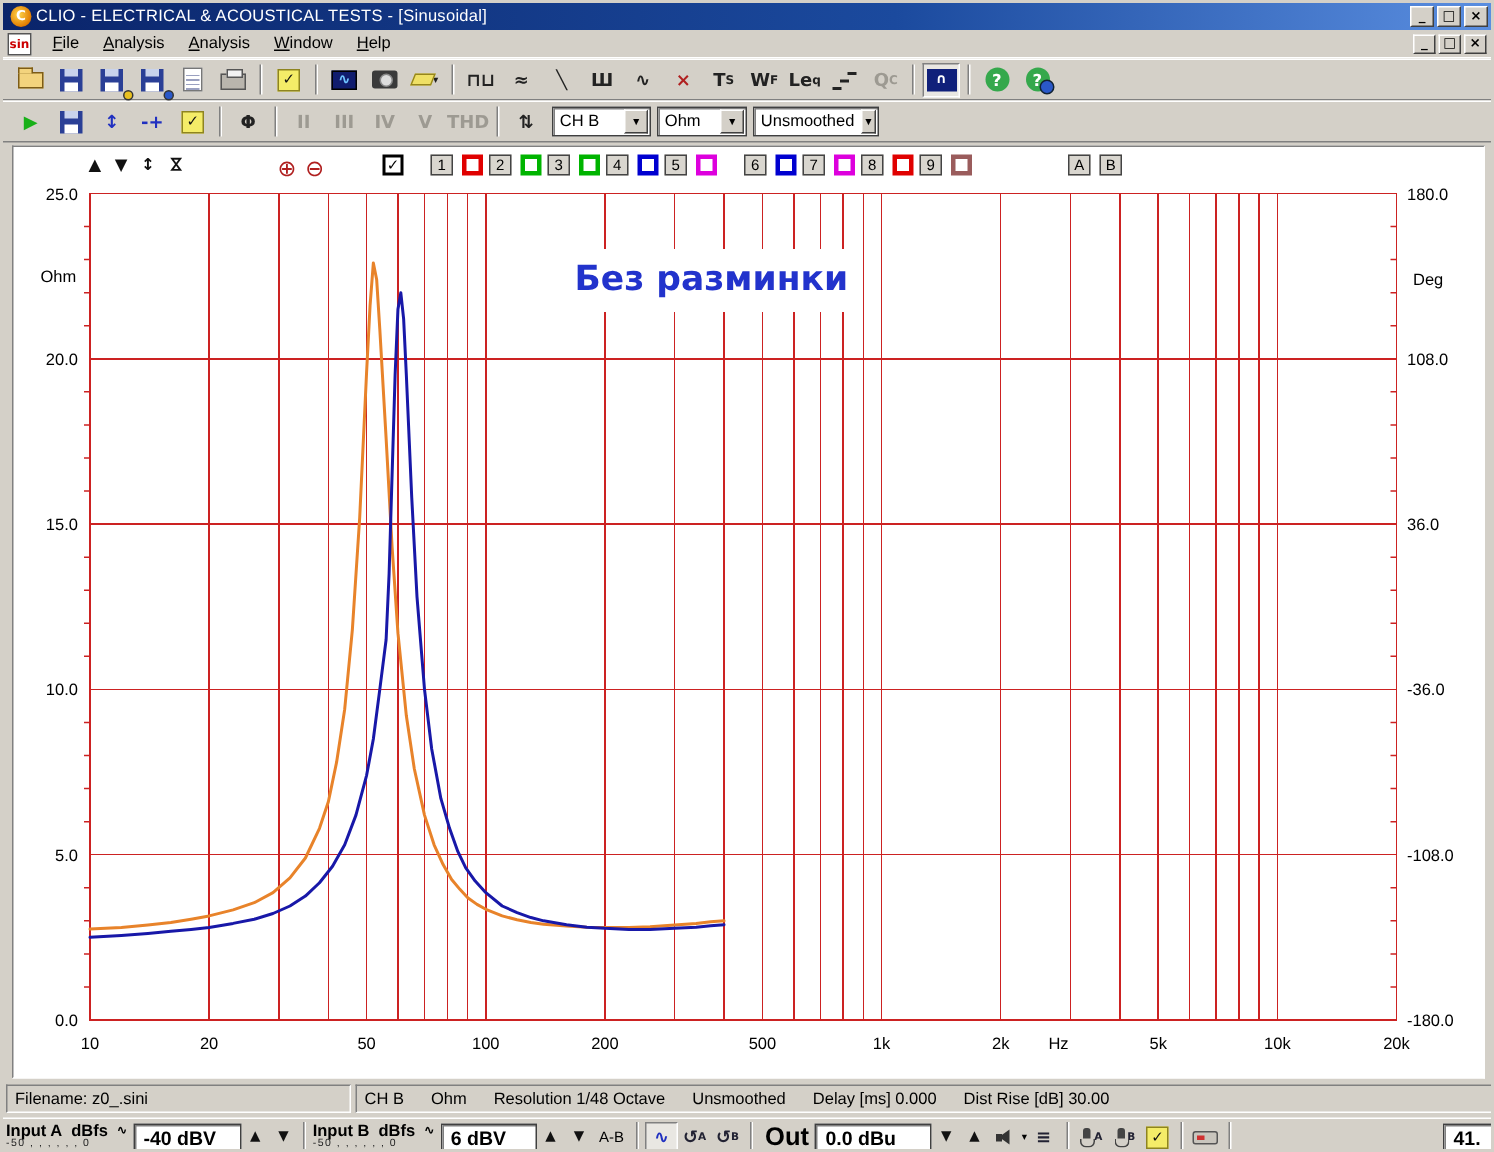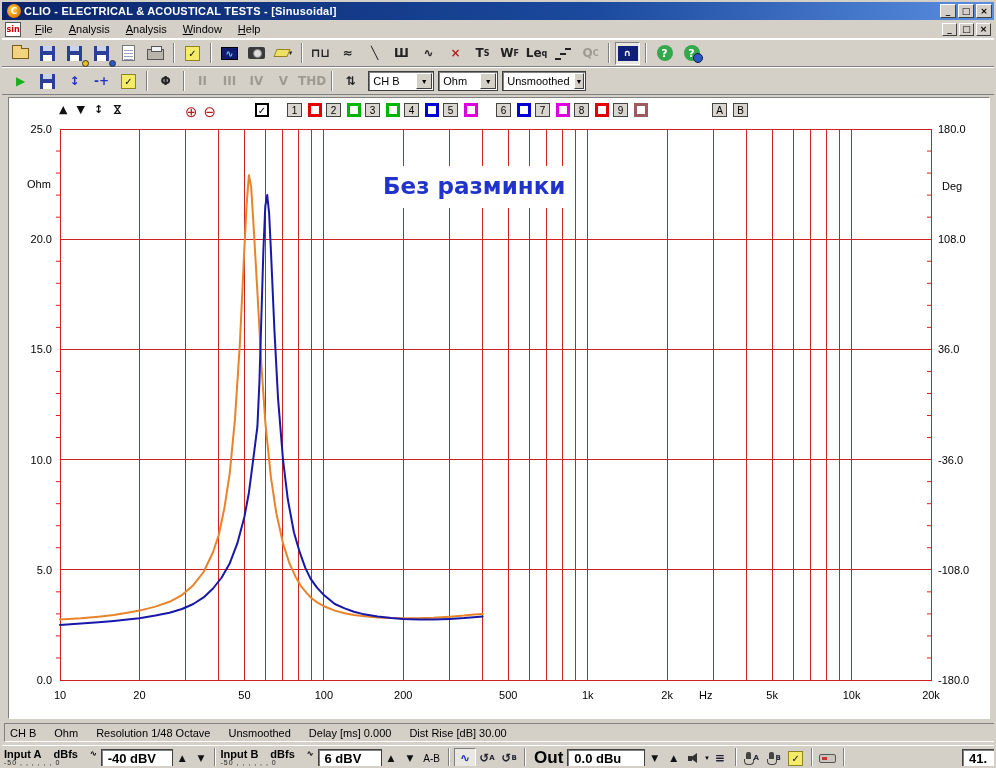--- a/index.html
+++ b/index.html
@@ -1,21 +1,21 @@
 <!DOCTYPE html>
 <html><head>
 <meta charset="utf-8">
 <style>
   *{margin:0;padding:0;box-sizing:border-box;}
   html,body{width:996px;height:768px;overflow:hidden;}
   body{background:#d4d0c8;font-family:"Liberation Sans",sans-serif;font-size:11px;color:#000;position:relative;border:2px solid #d4d0c8;}
   
   .titlebar{position:absolute;top:0;left:0;right:0;height:18px;background:linear-gradient(90deg,#0a246a 0%,#1b4a9e 60%,#5a8ee0 100%);display:flex;align-items:center;padding:0 2px;color:#fff;}
   .app-icon{width:14px;height:14px;border-radius:50%;background:radial-gradient(circle at 40% 40%,#ffd54a,#e07b00 70%,#7a3c00);margin:0 3px;display:flex;align-items:center;justify-content:center;color:#fff;font:bold 9px "DejaVu Sans",sans-serif;}
-  .title-text{font-weight:bold;font-size:11px;flex:1;white-space:nowrap;letter-spacing:.2px;}
+  .title-text{font-weight:normal;font-size:11px;flex:1;white-space:nowrap;letter-spacing:.2px;}
   .wbtns{display:flex;gap:2px;}
   .wbtn{width:16px;height:14px;background:#d4d0c8;border:1px solid;border-color:#fff #404040 #404040 #fff;color:#000;font:bold 9px "DejaVu Sans",sans-serif;display:flex;align-items:center;justify-content:center;line-height:1;}
   
   .menubar{position:absolute;top:18px;left:0;right:0;height:19px;background:#d4d0c8;display:flex;align-items:center;border-bottom:1px solid #fff;}
   .doc-icon{width:16px;height:15px;background:#fff;border:1px solid #555;color:#c00;font:bold 8px "DejaVu Sans",sans-serif;display:flex;align-items:center;justify-content:center;margin:0 6px 0 3px;}
   .menu-item{padding:2px 8px;display:inline-block;text-align:center;}
   .menu-item::first-letter{text-decoration:underline;}
   .menubar .wbtns{margin-left:auto;margin-right:3px;}
   .menubar .wbtn{width:15px;height:13px;}
   
@@ -74,21 +74,21 @@
   .legend{position:absolute;left:370px;top:68px;background:#fff;padding:2px 10px 4px 4px;font:bold 23px "DejaVu Sans",sans-serif;line-height:36px;white-space:nowrap;}
   
   #statusbar{position:absolute;left:0;top:719px;width:996px;height:23px;background:#d4d0c8;display:flex;gap:3px;padding:2px 2px;}
   .spanel{border:1px solid;border-color:#808080 #fff #fff #808080;display:flex;align-items:center;padding:0 5px;height:19px;}
   #sp-file{width:230px;}
   #sp-info{flex:1;}
   #sp-info span{margin-right:18px;white-space:nowrap;}
   
   #bottombar{position:absolute;left:0;top:743px;width:996px;height:25px;background:#d4d0c8;border-top:1px solid #fff;display:flex;align-items:center;padding:0 2px;overflow:hidden;}
   .meter{display:flex;flex-direction:column;justify-content:center;margin-right:4px;}
-  .meter .l1{display:flex;align-items:flex-end;gap:12px;font-weight:bold;font-size:11px;line-height:10px;}
+  .meter .l1{display:flex;align-items:flex-end;gap:6px;font-weight:bold;font-size:11px;line-height:10px;}
   .meter .l1 .u{font-size:11px;}
   .meter .l2{font-size:7px;letter-spacing:1px;line-height:8px;color:#222;}
   .disp{background:#fff;border:1px solid #404040;box-shadow:inset 1px 1px 0 #808080;font:bold 13px "Liberation Sans",sans-serif;padding:0 6px;height:19px;display:flex;align-items:center;white-space:nowrap;}
   .bb-arrow{font-size:9px;padding:0 6px;color:#111;font-family:"DejaVu Sans",sans-serif;}
   .bsep{width:2px;height:20px;border-left:1px solid #808080;border-right:1px solid #fff;margin:0 4px;}
   .bb-ic{min-width:22px;height:21px;display:flex;align-items:center;justify-content:center;font:bold 12px "DejaVu Sans",sans-serif;color:#223;position:relative;}
   .bb-ic.pressed{border:1px solid;border-color:#808080 #fff #fff #808080;background:#e9e7e2;color:#2030c0;}
   .bb-lbl{font-weight:bold;font-size:17px;margin:0 4px;}
   .ab{font-size:10px;margin:0 4px;}
 </style>
@@ -420,20 +420,21 @@
         <span class="slot-n">A</span>
         <span class="slot-n">B</span>
       </div>
   </div>
   <div class="legend">
     <div id="lg0" style="color: rgb(34, 51, 204);">Без разминки</div>
   </div>
 </div>
 
 <div id="statusbar">
+  <div class="spanel" id="sp-file">Filename: z0_.sini</div>
   <div class="spanel" id="sp-info">
       <span>CH B</span>
       <span>Ohm</span>
       <span>Resolution 1/48 Octave</span>
       <span>Unsmoothed</span>
       <span>Delay [ms] 0.000</span>
       <span>Dist Rise [dB] 30.00</span>
     </div>
 </div>
 

